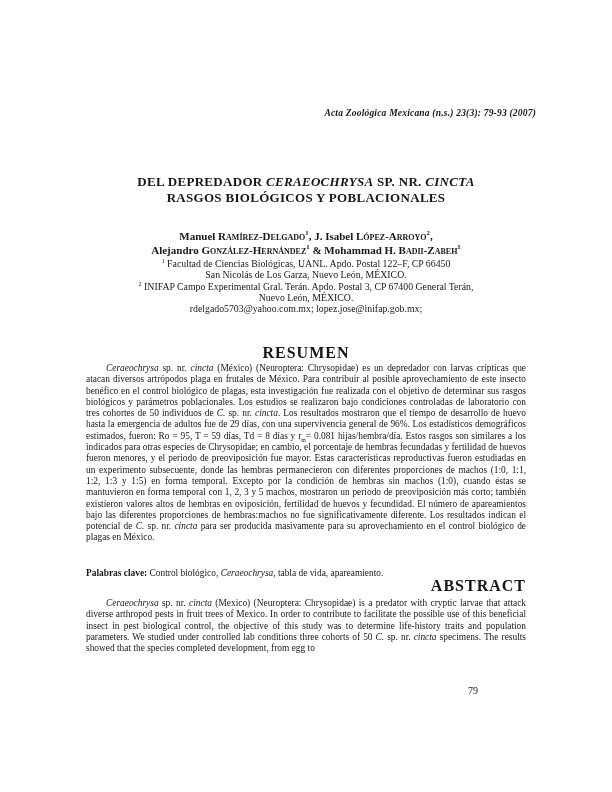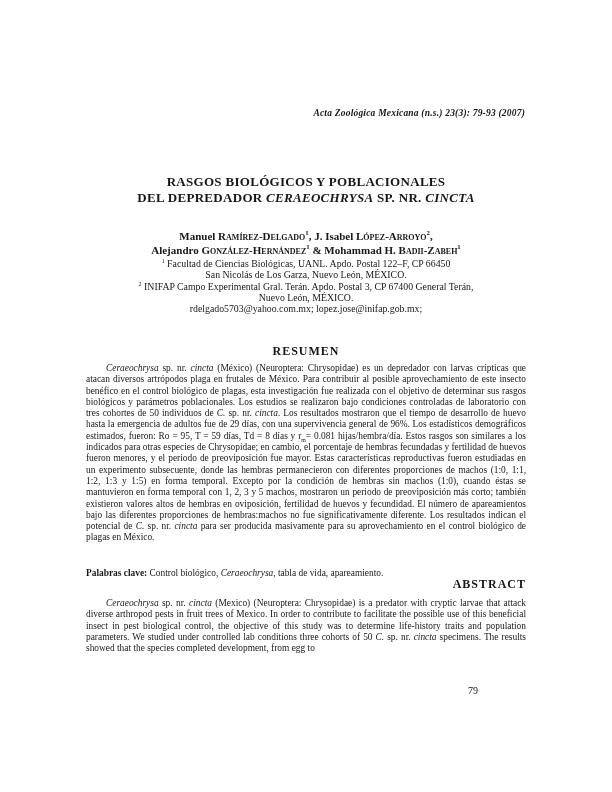--- a/index.html
+++ b/index.html
@@ -8,21 +8,21 @@
     background: #ffffff;
     position: relative;
     overflow: hidden;
     font-family: "Liberation Serif", "DejaVu Serif", serif;
     color: #171717;
   }
   .page { position: absolute; inset: 0; }
 
   .journal-header {
     position: absolute;
-    top: 108px; right: 87px;
+    top: 108px; right: 76px;
     font-size: 9.5px;
     font-weight: bold;
     font-style: italic;
     letter-spacing: 0.2px;
     white-space: nowrap;
   }
 
   .title-block {
     position: absolute;
     top: 174px; left: 86px; width: 440px;
@@ -47,21 +47,21 @@
     top: 258px; left: 66px; width: 480px;
     text-align: center;
     font-size: 9.8px;
     line-height: 11.3px;
   }
 
   .section-heading {
     position: absolute;
     left: 86px; width: 440px;
     text-align: center;
-    font-size: 12px;
+    font-size: 16px;
     font-weight: bold;
     letter-spacing: 1px;
   }
   .resumen-heading { top: 344px; }
   .abstract-heading { top: 577px; text-align: right; }
 
   .flow-block {
     position: absolute;
     left: 86px; width: 440px;
     font-size: 9.4px;
@@ -87,22 +87,22 @@
   .seg-sub { vertical-align: sub; font-size: 0.62em; line-height: 0; }
 </style>
 </head>
 <body>
 
 <div class="page">
 
   <div class="journal-header">Acta Zoológica Mexicana (n.s.) 23(3): 79-93 (2007)</div>
 
   <div class="title-block">
+    <div class="title-line"><span>DEL DEPREDADOR </span><span class="seg-i">CERAEOCHRYSA</span><span> SP. NR. </span><span class="seg-i">CINCTA</span></div>
     <div class="title-line"><span>RASGOS BIOLÓGICOS Y POBLACIONALES</span></div>
-    <div class="title-line"><span>DEL DEPREDADOR </span><span class="seg-i">CERAEOCHRYSA</span><span> SP. NR. </span><span class="seg-i">CINCTA</span></div>
   </div>
 
   <div class="authors-block">
     <div class="author-line"><span>Manuel </span><span class="seg-sc">Ramírez-Delgado</span><span class="seg-sup">1</span><span>, J. Isabel </span><span class="seg-sc">López-Arroyo</span><span class="seg-sup">2</span><span>,</span></div>
     <div class="author-line"><span>Alejandro </span><span class="seg-sc">González-Hernández</span><span class="seg-sup">1</span><span> &amp; Mohammad H. </span><span class="seg-sc">Badii-Zabeh</span><span class="seg-sup">1</span></div>
   </div>
 
   <div class="affil-block">
     <div class="affil-line"><span class="seg-sup">1</span><span> Facultad de Ciencias Biológicas, UANL. Apdo. Postal 122–F, CP 66450</span></div>
     <div class="affil-line"><span>San Nicolás de Los Garza, Nuevo León, MÉXICO.</span></div>

